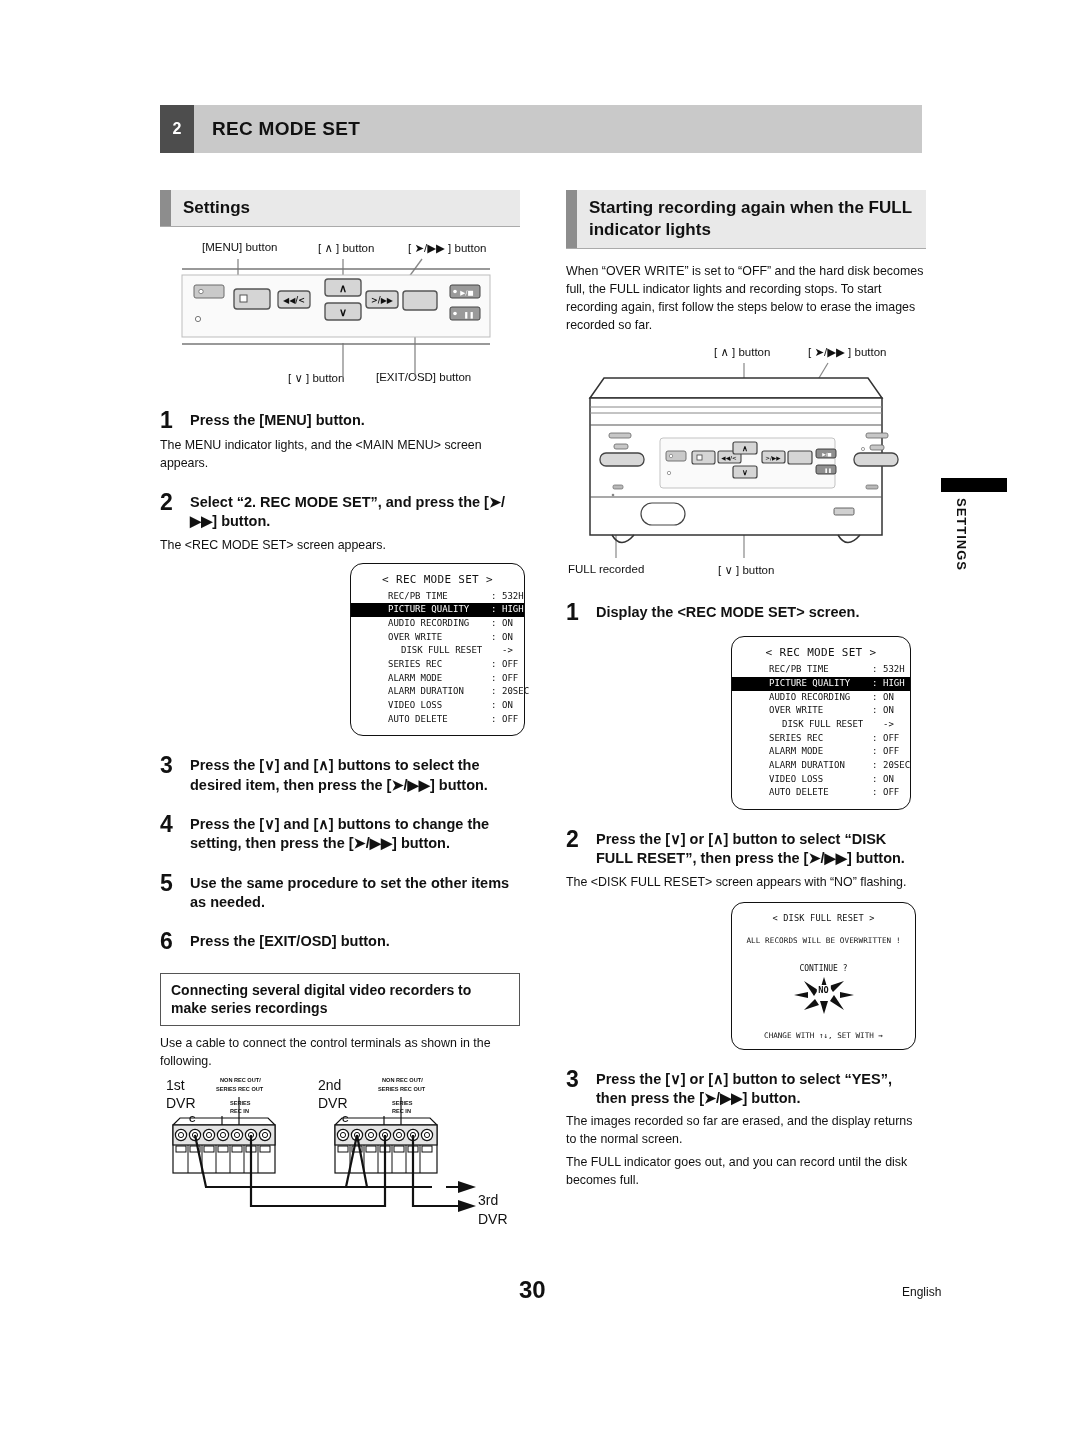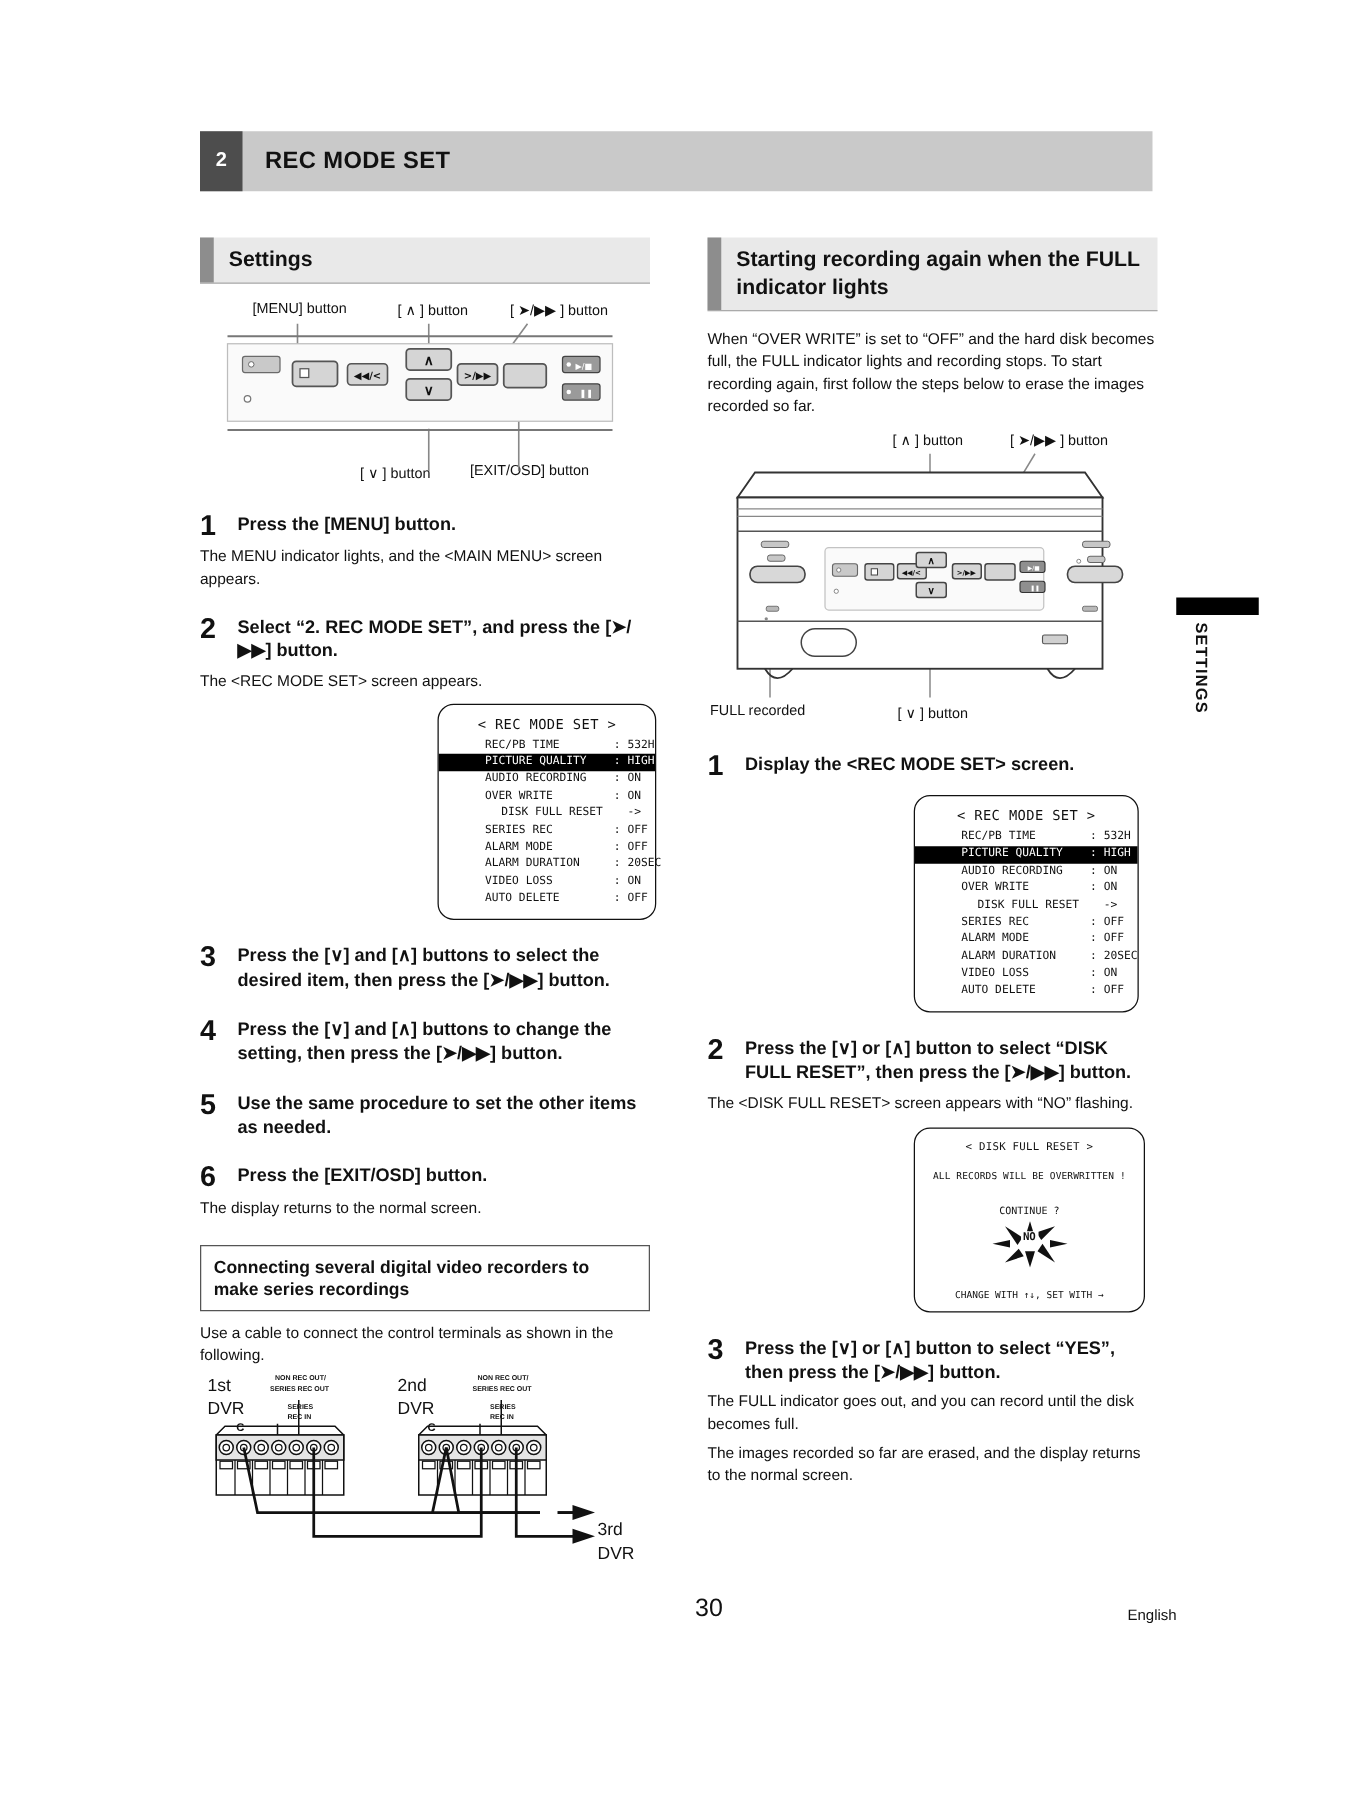--- a/index.html
+++ b/index.html
@@ -91,21 +91,21 @@
   .side-tab{
     position:absolute; left:941px; top:478px; width:66px;
   }
   .side-tab .blk{ width:66px; height:14px; background:#000; }
   .side-tab .lbl{
     writing-mode:vertical-rl; font-weight:bold; font-size:13px; letter-spacing:1px;
     margin-top:6px; margin-left:13px;
   }
 
   
-  .pg-num{ position:absolute; left:519px; top:1276px; font-weight:normal; font-size:20px;margin-left:37px; }
+  .pg-num{ position:absolute; left:519px; top:1276px; font-weight:bold; font-size:24px; }
   .lang{ position:absolute; left:902px; top:1285px; font-size:12px; }
 
   
   .svgwrap{ position:relative; }
 </style>
 </head>
 <body>
 
 <div class="chapter-header">
   <div class="chapter-num">2</div>
@@ -208,21 +208,20 @@
 
   <div class="step">
     <div class="step-num">5</div>
     <div class="step-txt">Use the same procedure to set the other items as needed.</div>
   </div>
 
   <div class="step">
     <div class="step-num">6</div>
     <div class="step-txt">Press the [EXIT/OSD] button.</div>
   </div>
-  <div class="step-follow">The display returns to the normal screen.</div>
 
   <div class="callout-box">
     <span>Connecting several digital video recorders to make series recordings</span>
   </div>
   <div class="body-text" style="margin-top:9px;">Use a cable to connect the control terminals as shown in the following.</div>
 
   <div class="svgwrap" style="height:170px; margin-top:4px;">
     <div class="dlabel" style="left:6px;  top:2px;  font-size:14px;">1st</div>
     <div class="dlabel" style="left:6px;  top:20px; font-size:14px;">DVR</div>
     <div class="dlabel" style="left:158px;top:2px;  font-size:14px;">2nd</div>
@@ -464,22 +463,22 @@
       </svg>
       <div class="no">NO</div>
     </div>
     <div class="foot">CHANGE WITH ↑↓,  SET WITH →</div>
   </div>
 
   <div class="step">
     <div class="step-num">3</div>
     <div class="step-txt">Press the [∨] or [∧] button to select “YES”, then press the [➤/▶▶] button.</div>
   </div>
+  <div class="step-follow">The images recorded so far are erased, and the display returns to the normal screen.</div>
   <div class="step-follow tight">The FULL indicator goes out, and you can record until the disk becomes full.</div>
-  <div class="step-follow">The images recorded so far are erased, and the display returns to the normal screen.</div>
 
 </div>
 
 <div class="side-tab">
   <div class="blk"></div>
   <div class="lbl">SETTINGS</div>
 </div>
 
 <div class="pg-num">30</div>
 <div class="lang">English</div>

